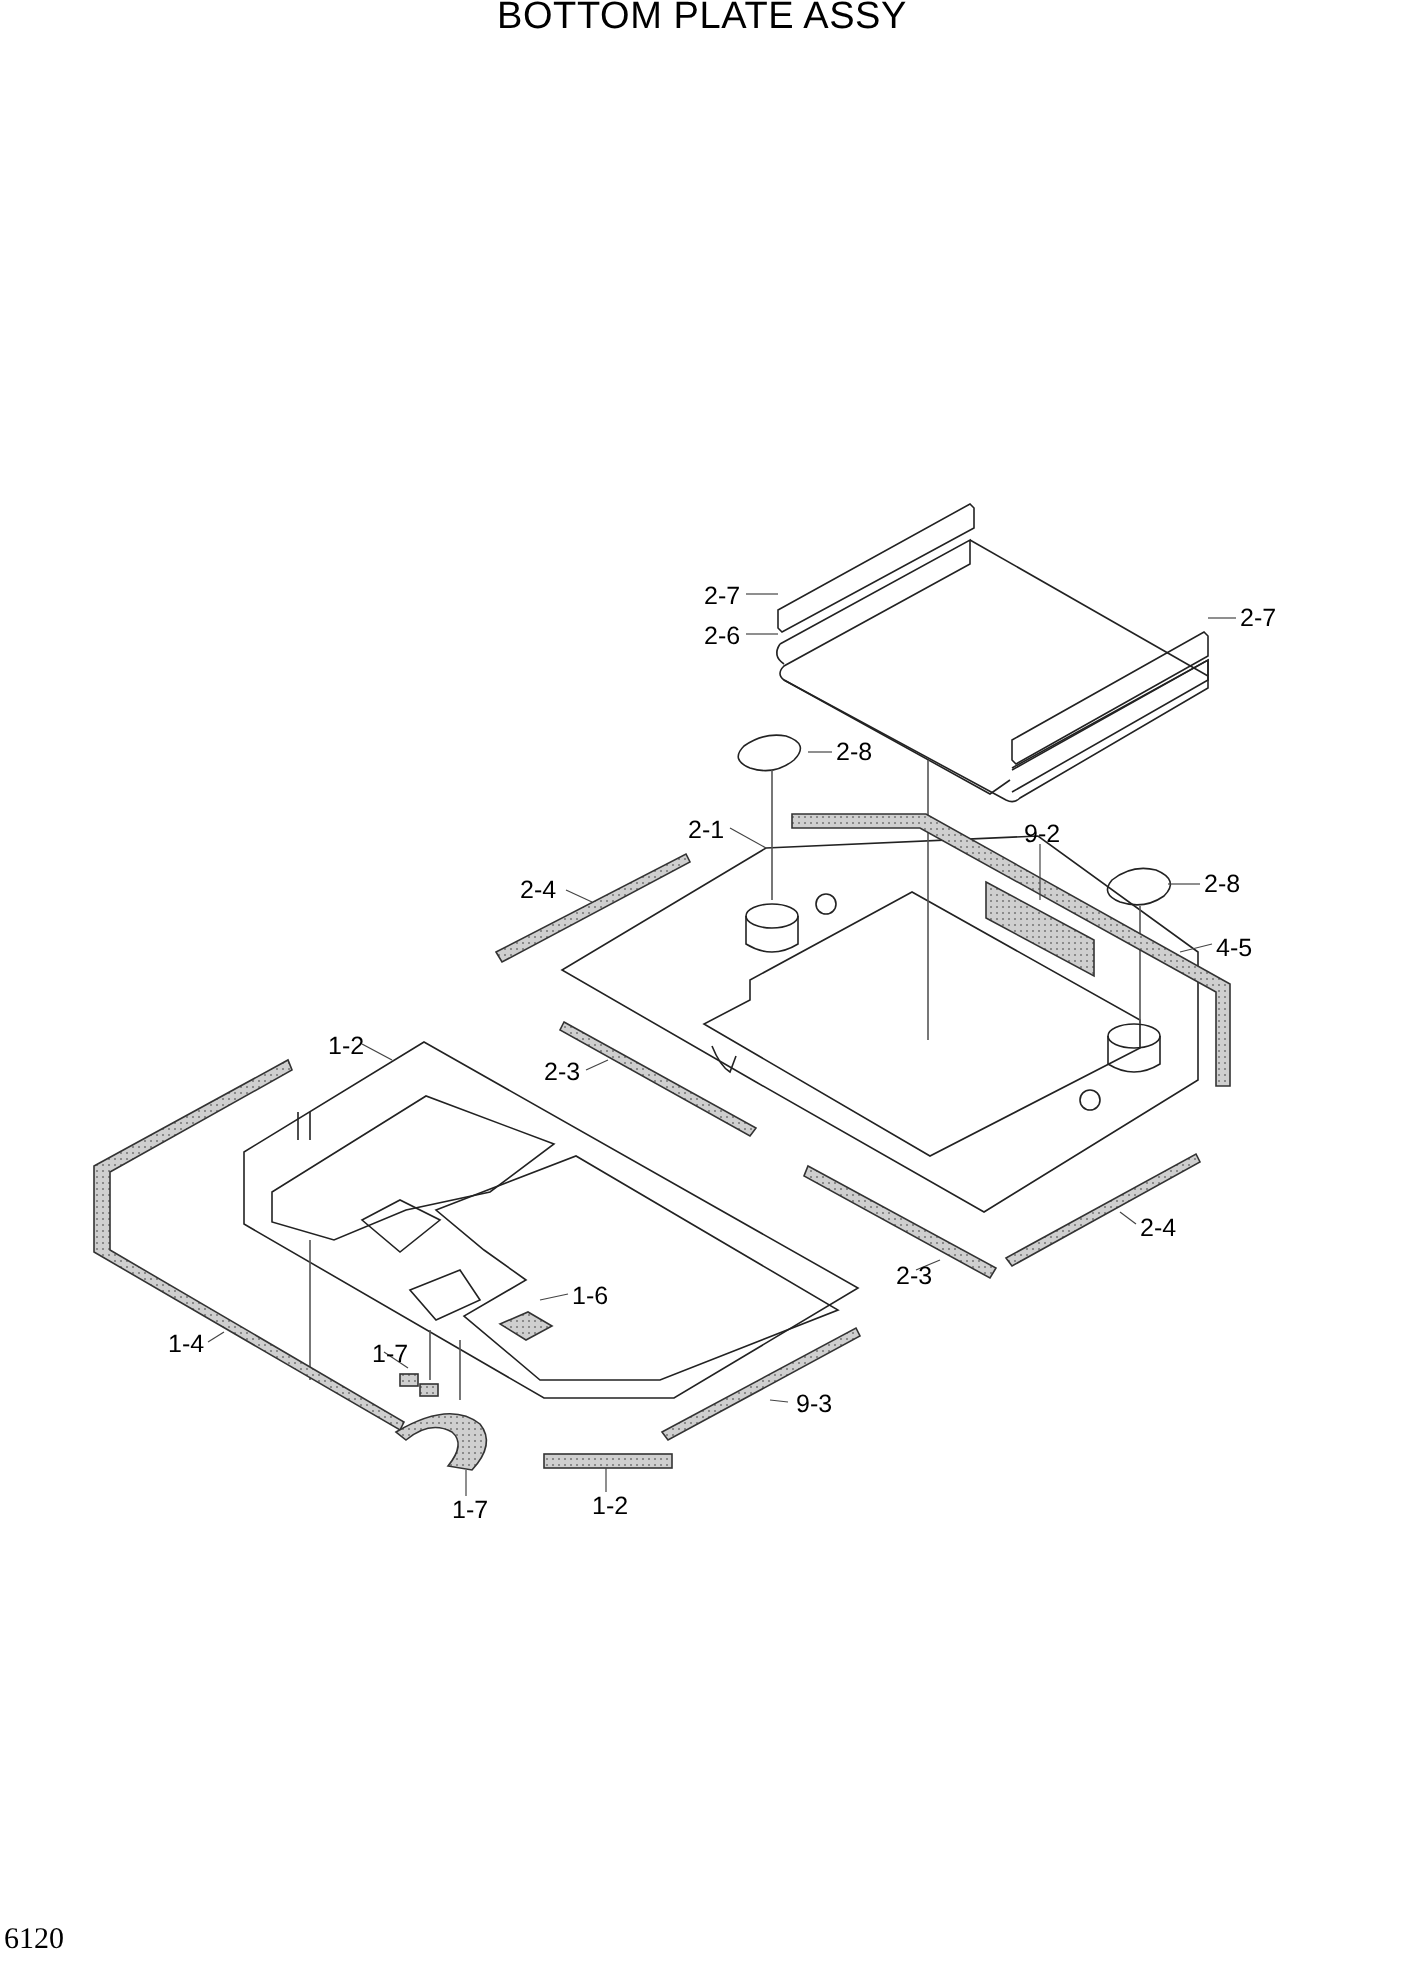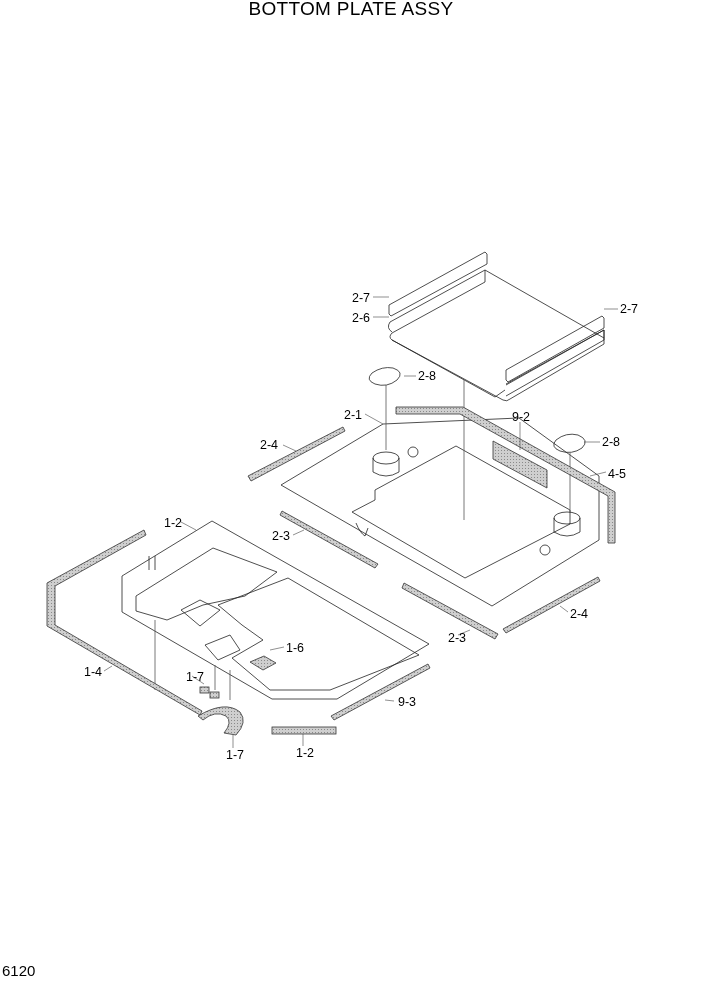--- a/index.html
+++ b/index.html
@@ -1,18 +1,18 @@
 <!DOCTYPE html>
 <html><head>
 <meta charset="utf-8">
 <style>
   html, body { margin:0; padding:0; background:#ffffff; }
   body { width:702px; height:992px; position:relative; overflow:hidden; font-family:"Liberation Sans", sans-serif; color:#000; }
   .title { position:absolute; left:0; width:702px; top:-2px; text-align:center; font-size:19px; letter-spacing:0.3px; }
-  .pagenum { position:absolute; left:2px; top:962px; font-size:15px; }
+  .pagenum { position:absolute; left:2px; top:962px; font-size:15px;font-family:Liberation Serif, serif; }
   .lbl { position:absolute; font-size:12.5px; line-height:1; }
   svg { position:absolute; left:0; top:0; }
 </style>
 </head>
 <body>
 
 <div class="title">BOTTOM PLATE ASSY</div>
 
 <svg width="702" height="992" viewBox="0 0 702 992">
   <defs>

